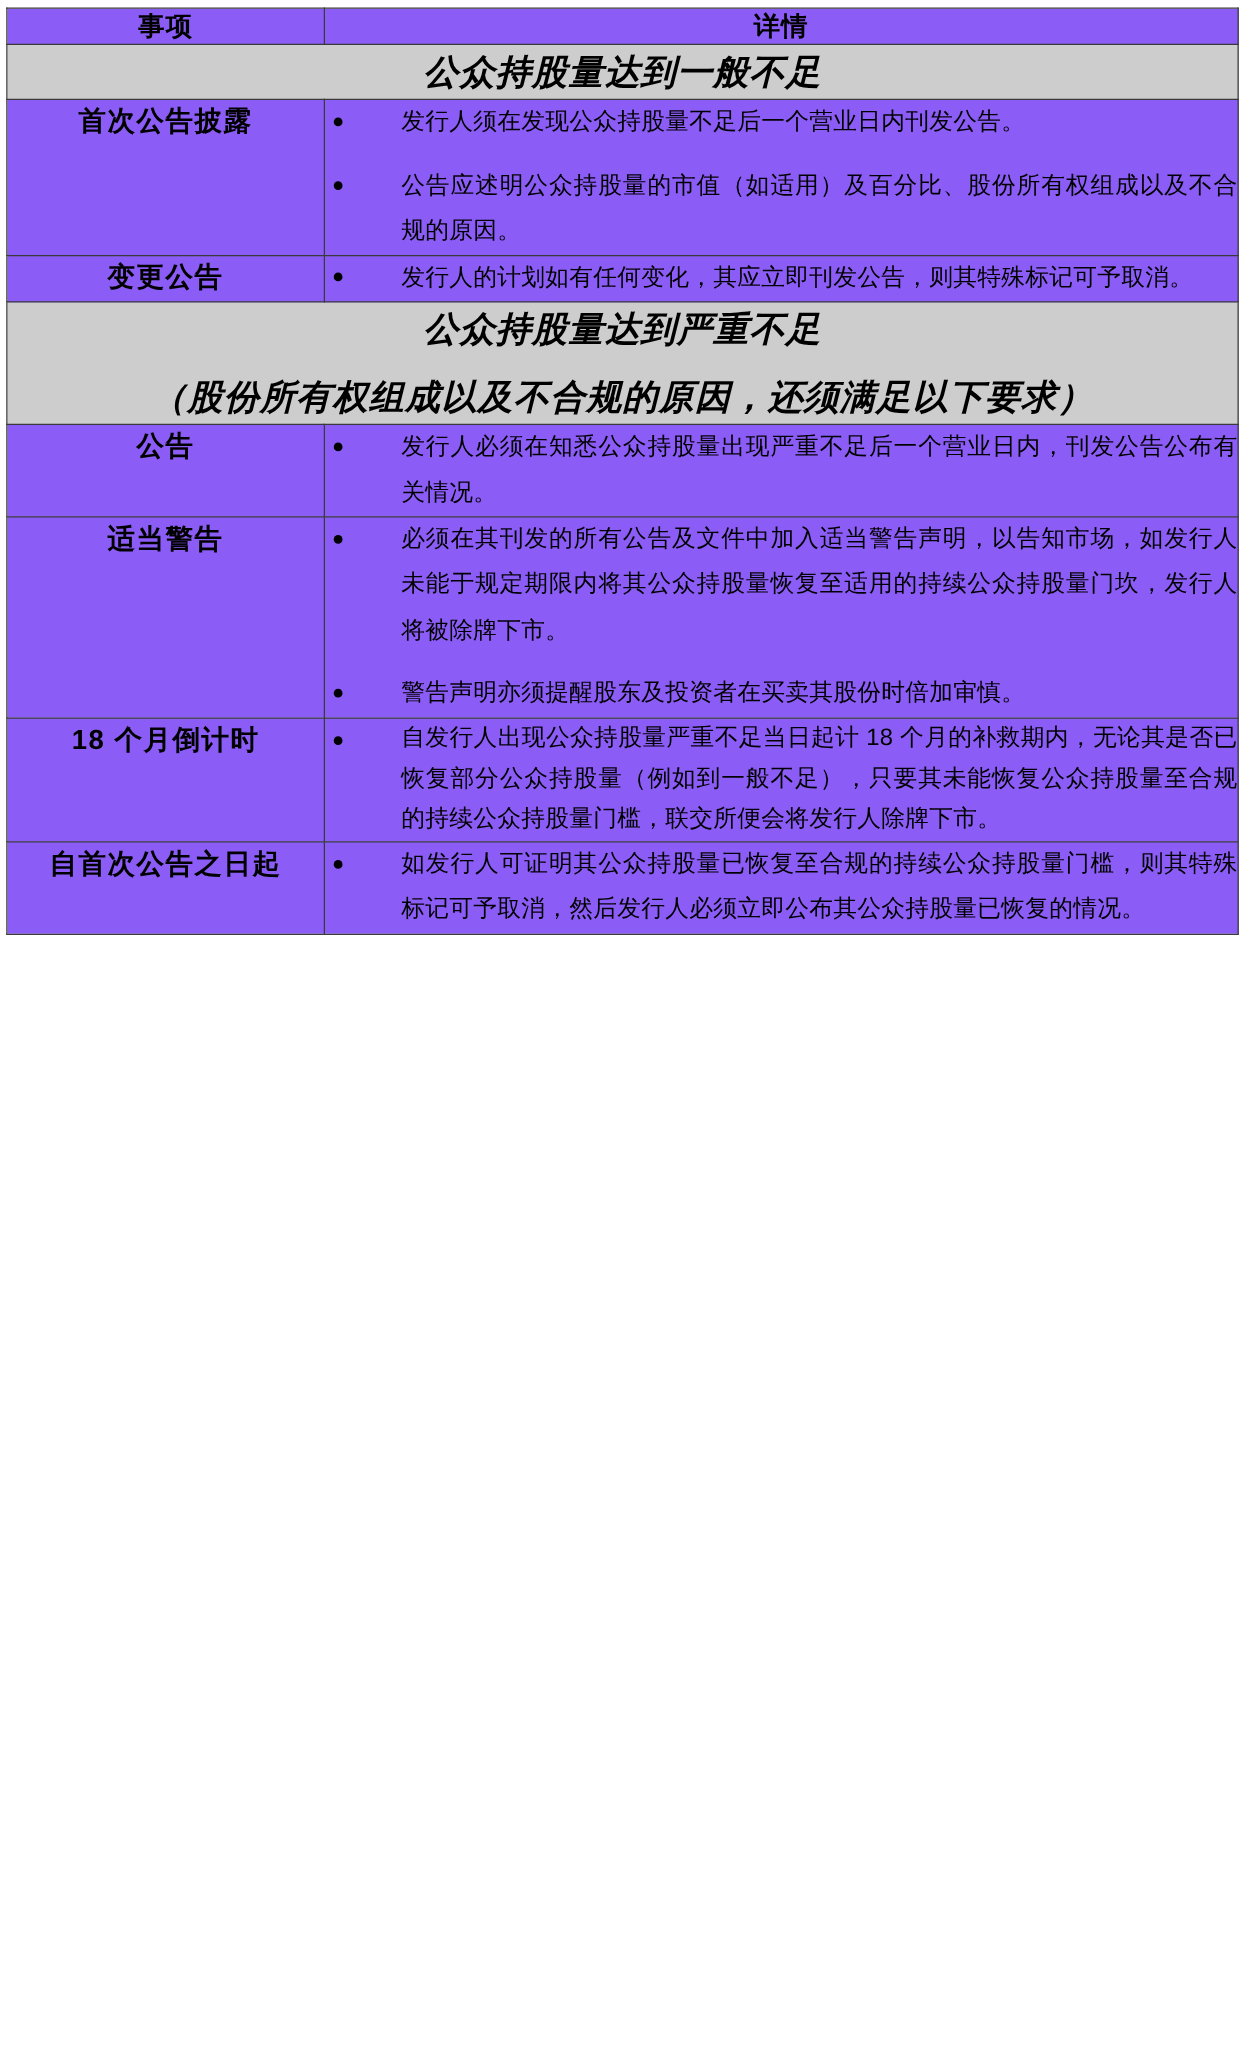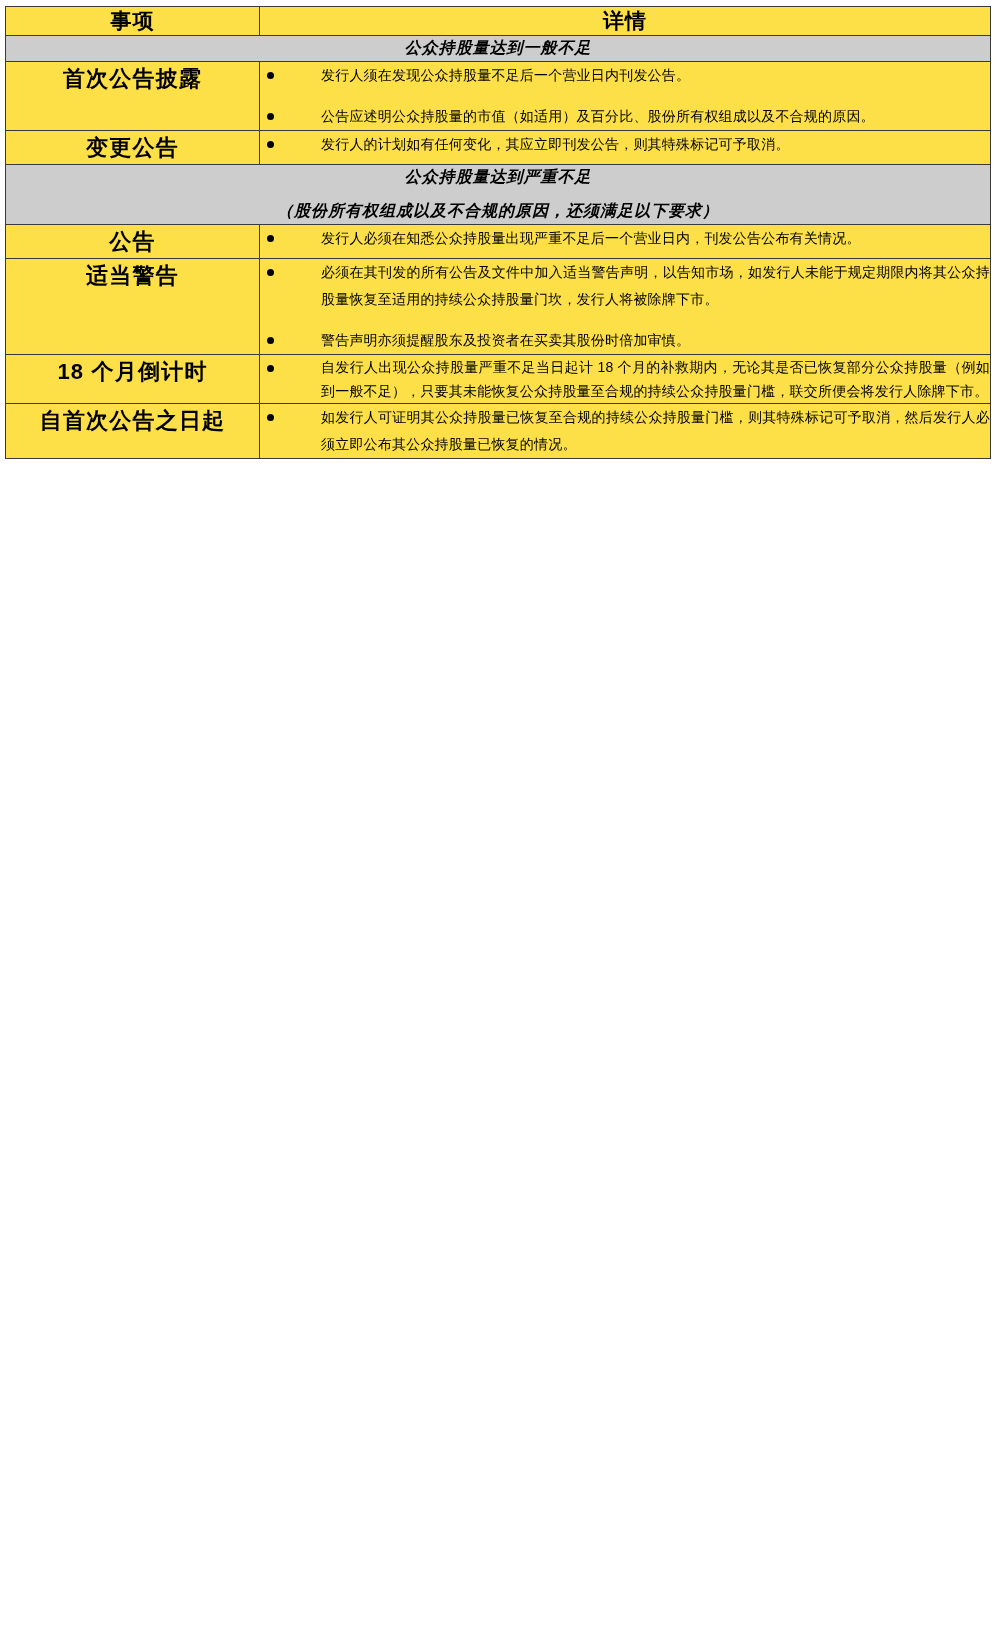--- a/index.html
+++ b/index.html
@@ -27,42 +27,42 @@
     width: 985px;
     border-collapse: collapse;
     table-layout: fixed;
     background: #ffffff;
   }
   table.reg-table td,
   table.reg-table th {
     border: 1.5px solid #3a3a3a;
     vertical-align: top;
     padding: 0;
-    background: #fde047;
+    background: #8b5cf6;
   }
   col.c-item { width: 254px; }
   col.c-detail { width: 731px; }
 
   
   .hdr-cell {
     text-align: center;
     font-weight: bold;
     font-size: 21px;
     letter-spacing: 1px;
     padding: 16px 6px 18px 6px;
     height: 27px;
   }
 
   
   td.banner {
     background: #cdcdcd !important;
     text-align: center;
     font-weight: bold;
     font-style: italic;
-    font-size: 16px;
+    font-size: 28px;
     letter-spacing: 1px;
     padding: 13px 8px 15px 8px;
   }
   td.banner .banner-line {
     display: block;
     line-height: 1.55;
   }
   td.banner .banner-line + .banner-line {
     margin-top: 10px;
   }
@@ -73,21 +73,21 @@
     font-weight: bold;
     font-size: 22px;
     letter-spacing: 1.2px;
     padding: 18px 4px 10px 4px;
     line-height: 1.5;
   }
 
   
   td.detail-cell {
     padding: 14px 16px 14px 0;
-    font-size: 14px;
+    font-size: 19px;
   }
   ul.bullets {
     list-style: none;
     margin: 0;
     padding: 0;
   }
   ul.bullets > li {
     position: relative;
     padding-left: 61px;
     margin: 0 0 14px 0;

